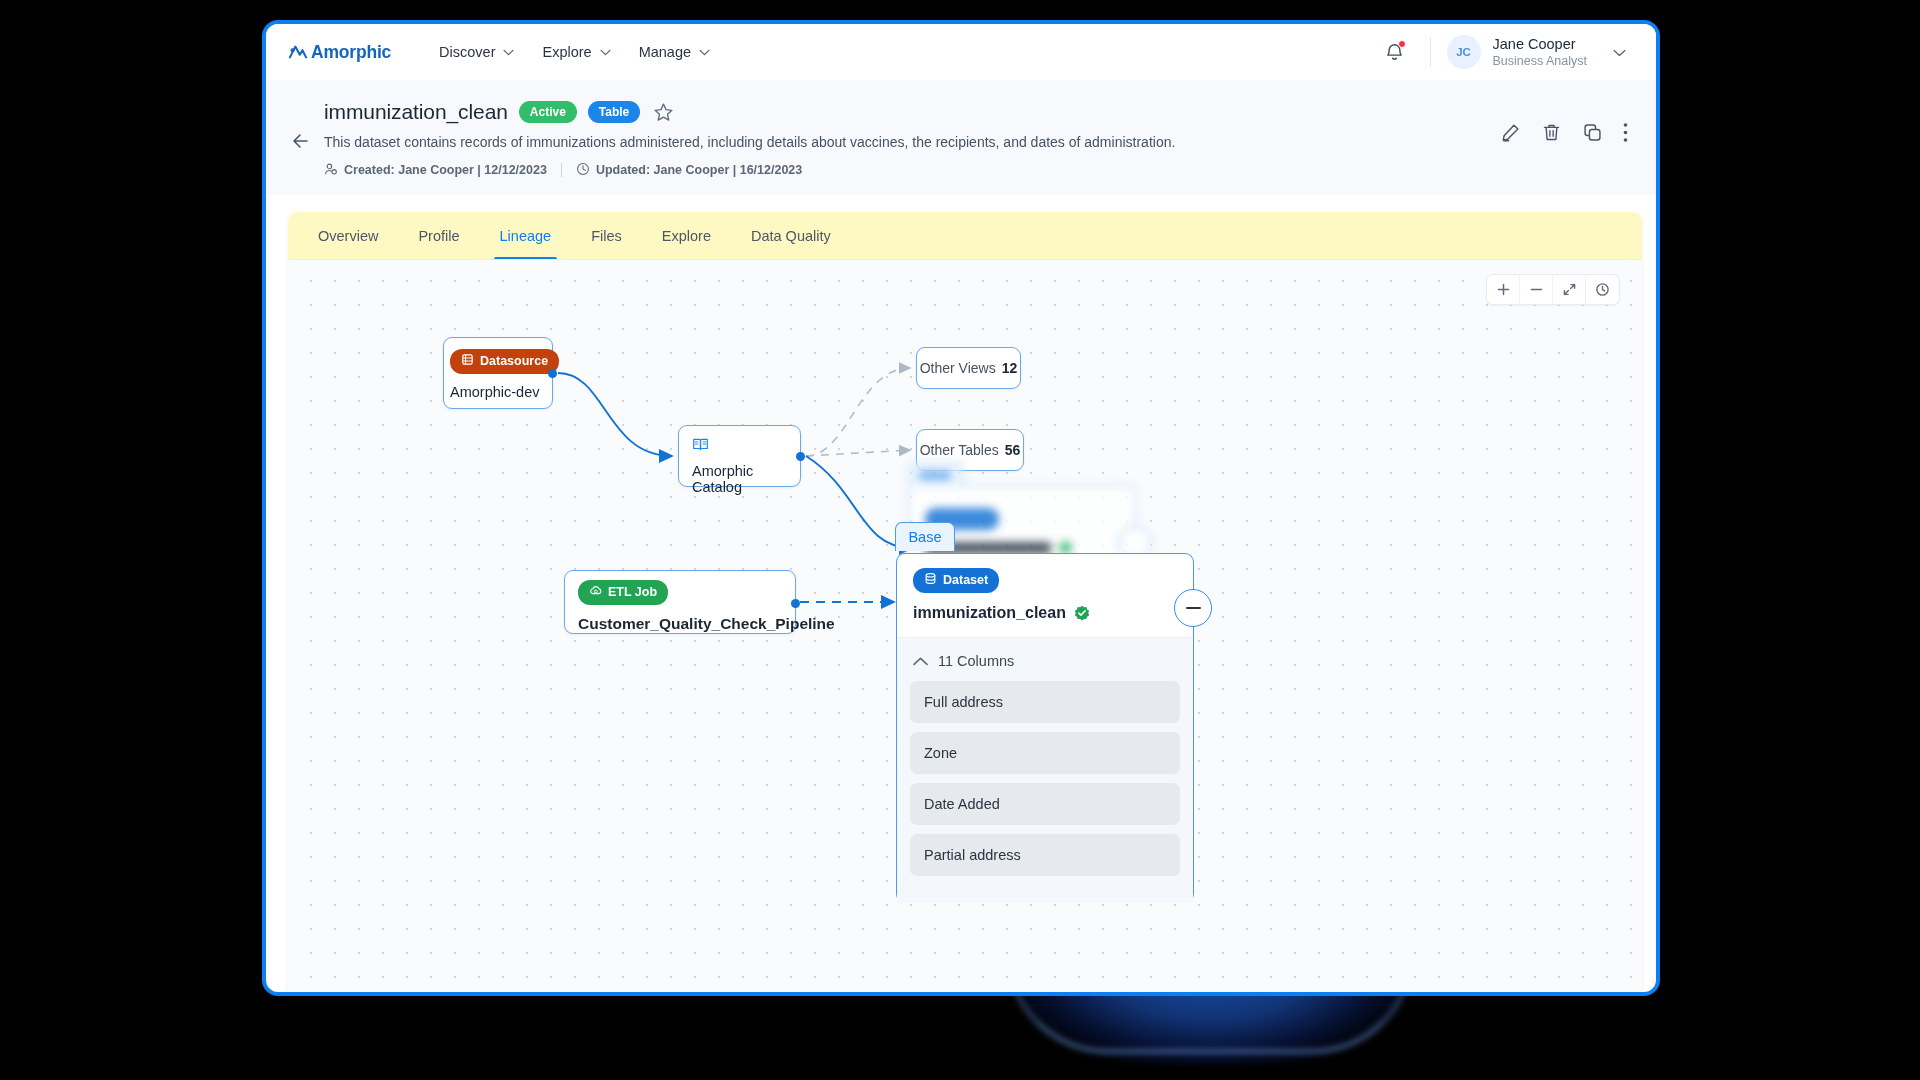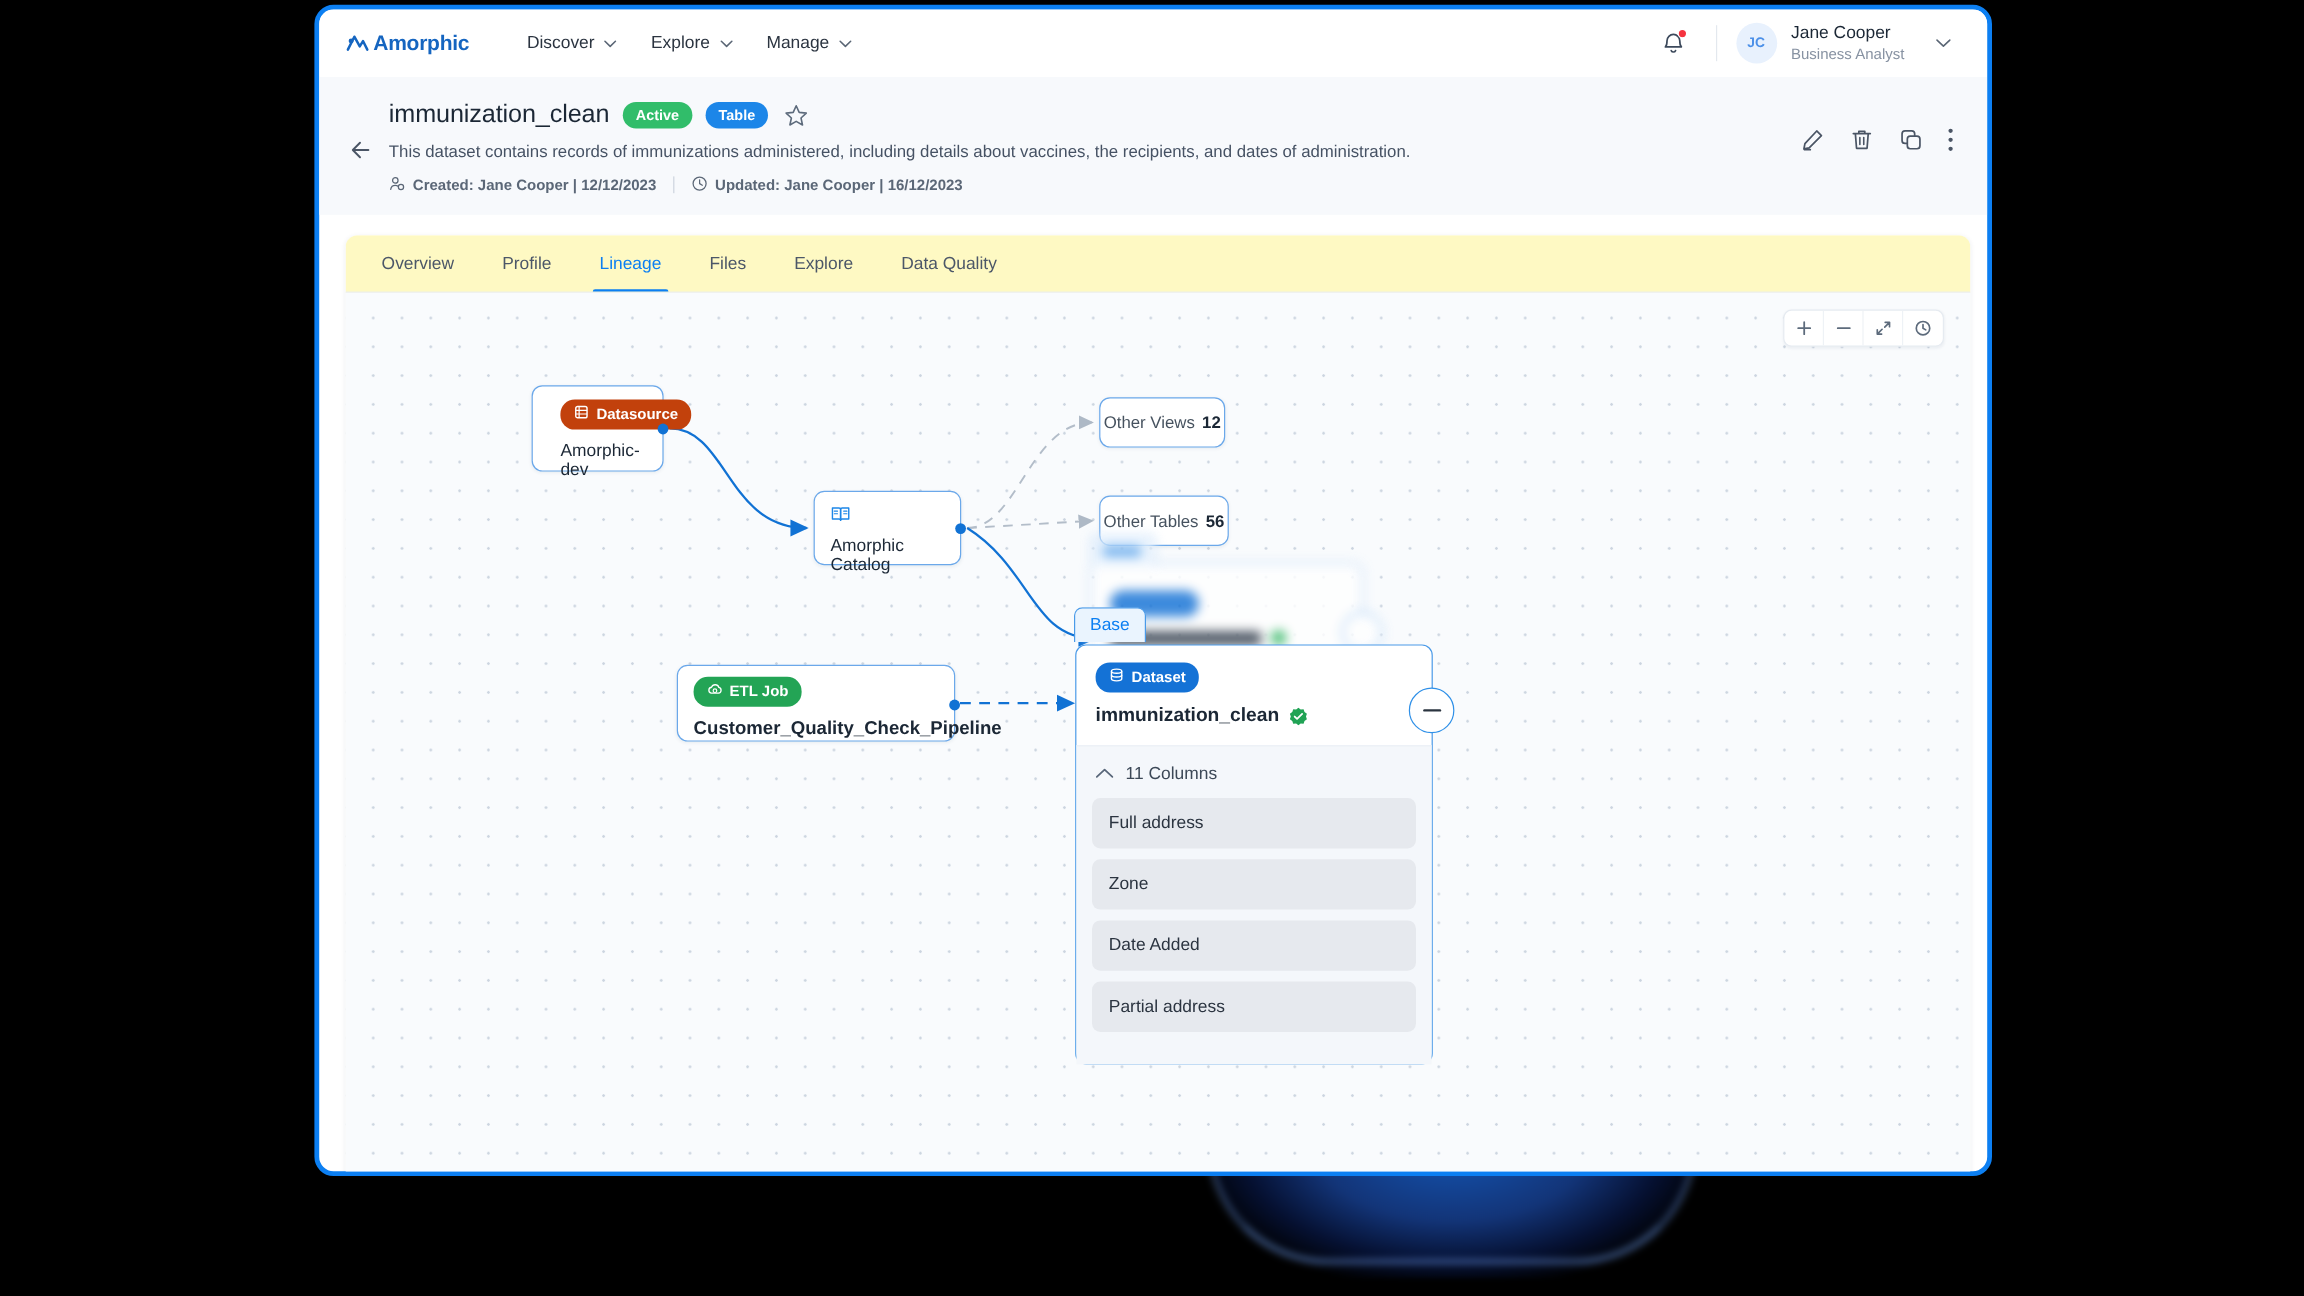--- a/index.html
+++ b/index.html
@@ -6,21 +6,21 @@
   html, body {
     width: 1920px; height: 1080px;
     background: #000000;
     font-family: "Liberation Sans", sans-serif;
     overflow: hidden;
   }
 
   
   #app-window {
     position: absolute;
-    left: 262px; top: 4px;
+    left: 262px; top: 20px;
     width: 1398px; height: 976px;
     background: #ffffff;
     border: 4px solid #0c7ff2;
     border-radius: 16px;
     overflow: hidden;
   }
 
   
   #window-glow {
     position: absolute;
@@ -168,21 +168,21 @@
     display: inline-flex; align-items: center; gap: 6px;
     font-size: 12.5px; font-weight: 600; color: #fff;
     padding: 4px 11px; border-radius: 12px; line-height: 1.2;
   }
   .badge-ds  { background: #c2410c; }
   .badge-etl { background: #23a455; }
   .badge-ic { width: 13px; height: 13px; flex: 0 0 auto; }
   .node-title { font-size: 14.5px; color: #1b2735; margin-top: 10px; }
   .node-title.bold { font-weight: 700; font-size: 15.5px; }
 
-  #node-datasource { left: 155px; top: 77px; width: 110px; height: 72px; padding: 11px 23px; }
+  #node-datasource { left: 155px; top: 77px; width: 110px; height: 72px; padding: 11px 6px; }
   #node-catalog    { left: 390px; top: 165px; width: 123px; height: 62px; padding: 10px 13px; }
   .catalog-ic { width: 17px; height: 17px; color: #1c86e8; display:block; }
   #node-views  { left: 628px; top: 87px;  width: 105px; height: 42px; display:flex; align-items:center; justify-content:center; }
   #node-tables { left: 628px; top: 169px; width: 108px; height: 42px; display:flex; align-items:center; justify-content:center; }
   .cnt-label { font-size: 14px; color: #46525f; }
   .cnt-num { font-weight: 700; color: #1b2735; }
   #node-etl { left: 276px; top: 310px; width: 232px; height: 64px; padding: 9px 13px; }
 
   .port {
     position: absolute; width: 9px; height: 9px;

